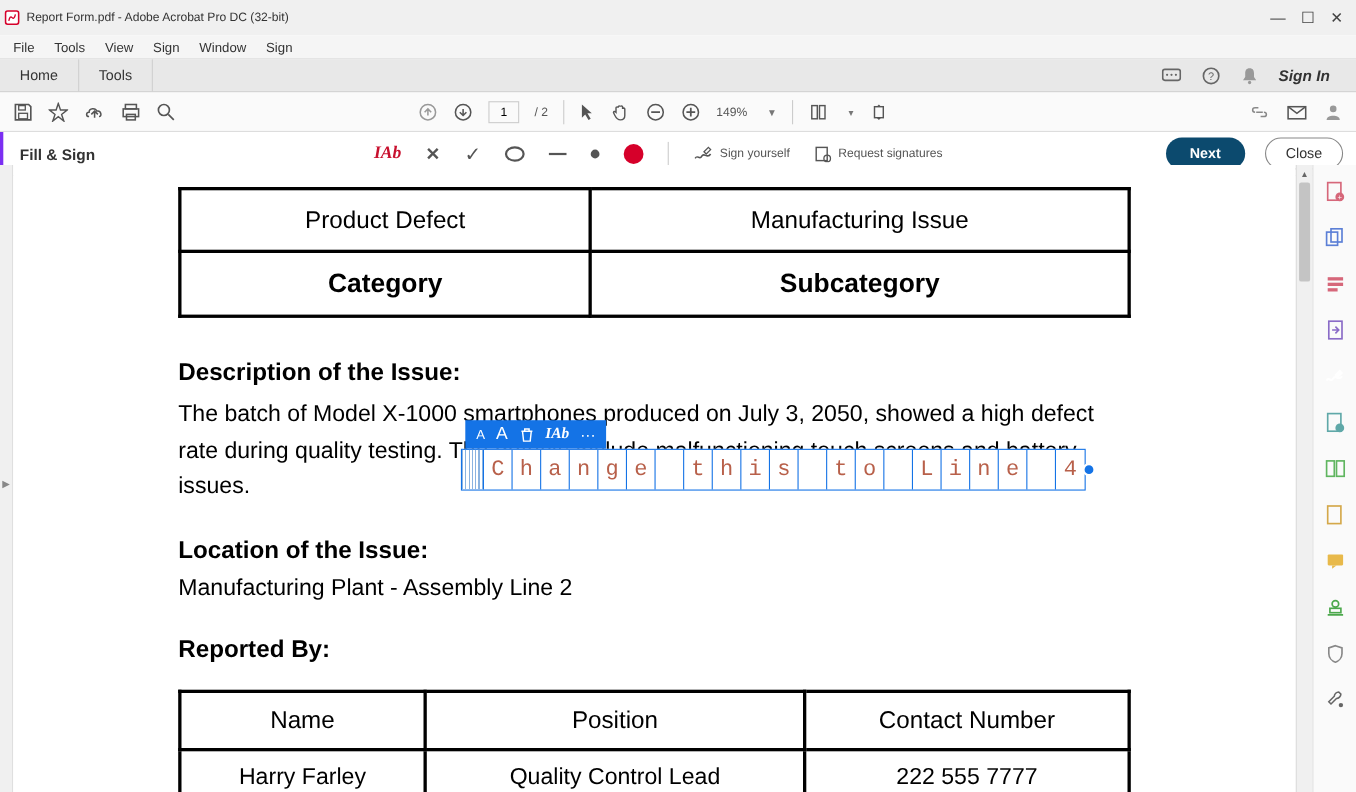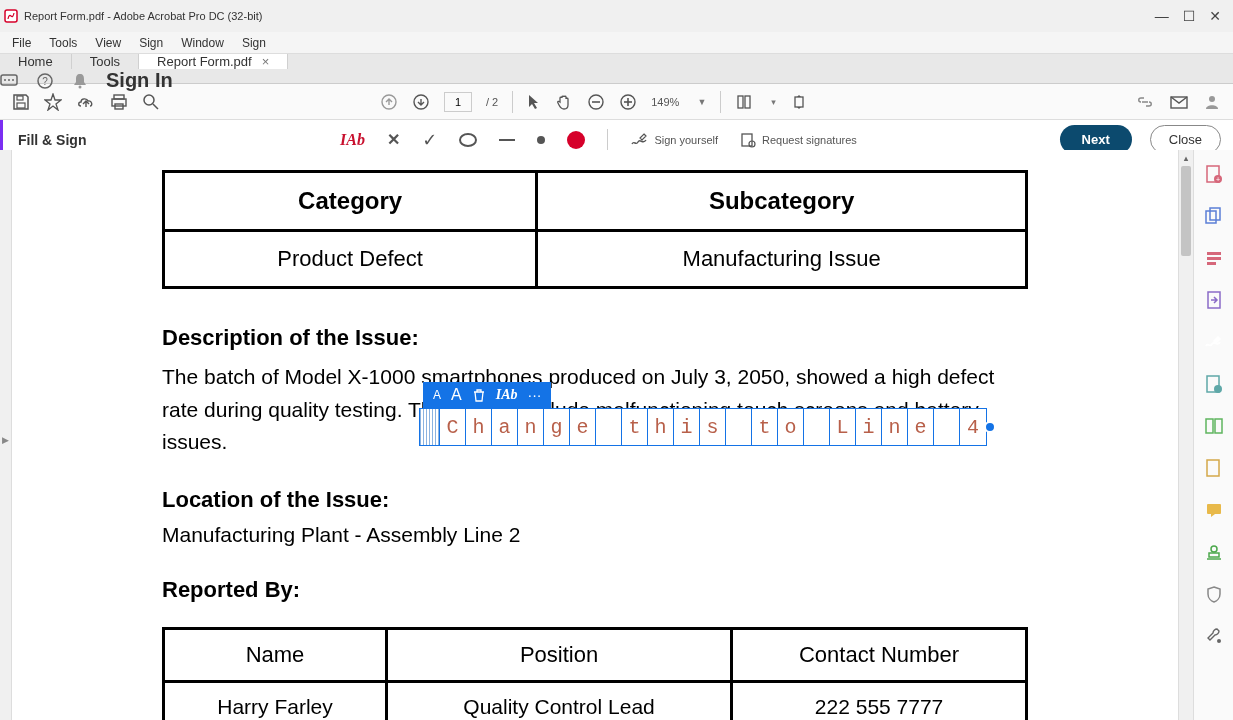--- a/index.html
+++ b/index.html
@@ -10,28 +10,28 @@
 .title-left { display: flex; align-items: center; gap: 6px; }
 .app-icon { width: 14px; height: 14px; display: flex; align-items: center; justify-content: center; }
 .win-controls { display: flex; gap: 14px; align-items: center; padding-right: 8px; }
 .win-controls span { font-size: 14px; cursor: pointer; color: #444; }
 
 
 .menu-bar { height: 22px; background: #f5f5f5; display: flex; align-items: center; padding: 0 4px; font-size: 12px; gap: 2px; border-bottom: 1px solid #ddd; }
 .menu-bar span { padding: 2px 8px; cursor: pointer; color: #333; }
 
 
-.tabs-row { height: 30px; background: #e8e8e8; display: flex; align-items: stretch; justify-content: space-between; border-bottom: 1px solid #ccc; flex-direction: column; }
+.tabs-row { height: 30px; background: #e8e8e8; display: flex; align-items: stretch; justify-content: space-between; border-bottom: 1px solid #ccc; }
 .tabs-left { display: flex; align-items: stretch; }
 .tab { padding: 0 18px; display: flex; align-items: center; font-size: 13px; color: #333; cursor: pointer; border-right: 1px solid #d0d0d0; }
 .tab.file-tab { background: #fff; position: relative; }
 .tab .close { margin-left: 10px; color: #777; font-size: 13px; }
 .tabs-right { display: flex; align-items: center; gap: 18px; padding-right: 24px; }
 .tabs-right .icon { color: #666; font-size: 16px; cursor: pointer; }
-.sign-in { font-size: 20px; font-weight: 600; color: #333; cursor: pointer; }
+.sign-in { font-size: 14px; font-weight: 600; color: #333; cursor: pointer; font-style: italic; }
 
 
 .toolbar { height: 36px; background: #fafafa; border-bottom: 1px solid #ddd; display: flex; align-items: center; padding: 0 12px; gap: 16px; }
 .tb-group { display: flex; align-items: center; gap: 14px; }
 .tb-icon { color: #555; font-size: 17px; cursor: pointer; display: flex; align-items: center; }
 .tb-sep { width: 1px; height: 22px; background: #ccc; }
 .page-box { width: 28px; height: 20px; border: 1px solid #ccc; text-align: center; font-size: 11px; line-height: 18px; }
 .page-total { font-size: 11px; color: #555; }
 .zoom-text { font-size: 11px; color: #555; }
 .zoom-dd { font-size: 9px; color: #777; margin-left: 4px; }
@@ -130,24 +130,20 @@
 </div>
 
 <div class="tabs-row">
   <div class="tabs-left">
     <div class="tab">
         <span>Home</span>
       </div>
     <div class="tab">
         <span>Tools</span>
       </div>
-    <div class="tab file-tab">
-      <span>Report Form.pdf</span>
-      <span class="close">×</span>
-    </div>
   </div>
   <div class="tabs-right">
     <span class="icon">
       <svg width="18" height="18" viewBox="0 0 18 18">
           <rect x="1" y="3" width="16" height="10" rx="2" fill="none" stroke="#666" stroke-width="1.5"></rect>
           <circle cx="5" cy="8" r="1" fill="#666"></circle>
           <circle cx="9" cy="8" r="1" fill="#666"></circle>
           <circle cx="13" cy="8" r="1" fill="#666"></circle>
         </svg>
     </span>
@@ -322,26 +318,26 @@
 
 <div class="main">
   <div class="left-gutter">
     <span class="left-handle">▶</span>
   </div>
   <div class="doc-scroll">
     <div class="doc">
       <table class="cat-table">
         <tbody>
             <tr>
+          <td>Product Defect</td>
+          <td>Manufacturing Issue</td>
+        </tr>
+        <tr>
           <th>Category</th>
           <th>Subcategory</th>
-        </tr>
-        <tr>
-          <td>Product Defect</td>
-          <td>Manufacturing Issue</td>
         </tr>
       </tbody>
         </table>
 
       <div class="sec-h">Description of the Issue:</div>
       <div class="body-text">The batch of Model X-1000 smartphones produced on July 3, 2050, showed a high defect rate during quality testing. The defects include malfunctioning touch screens and battery issues.</div>
 
       <div class="sec-h" style="">Location of the Issue:</div>
       <div class="loc-text">Manufacturing Plant - Assembly Line 2</div>
 

